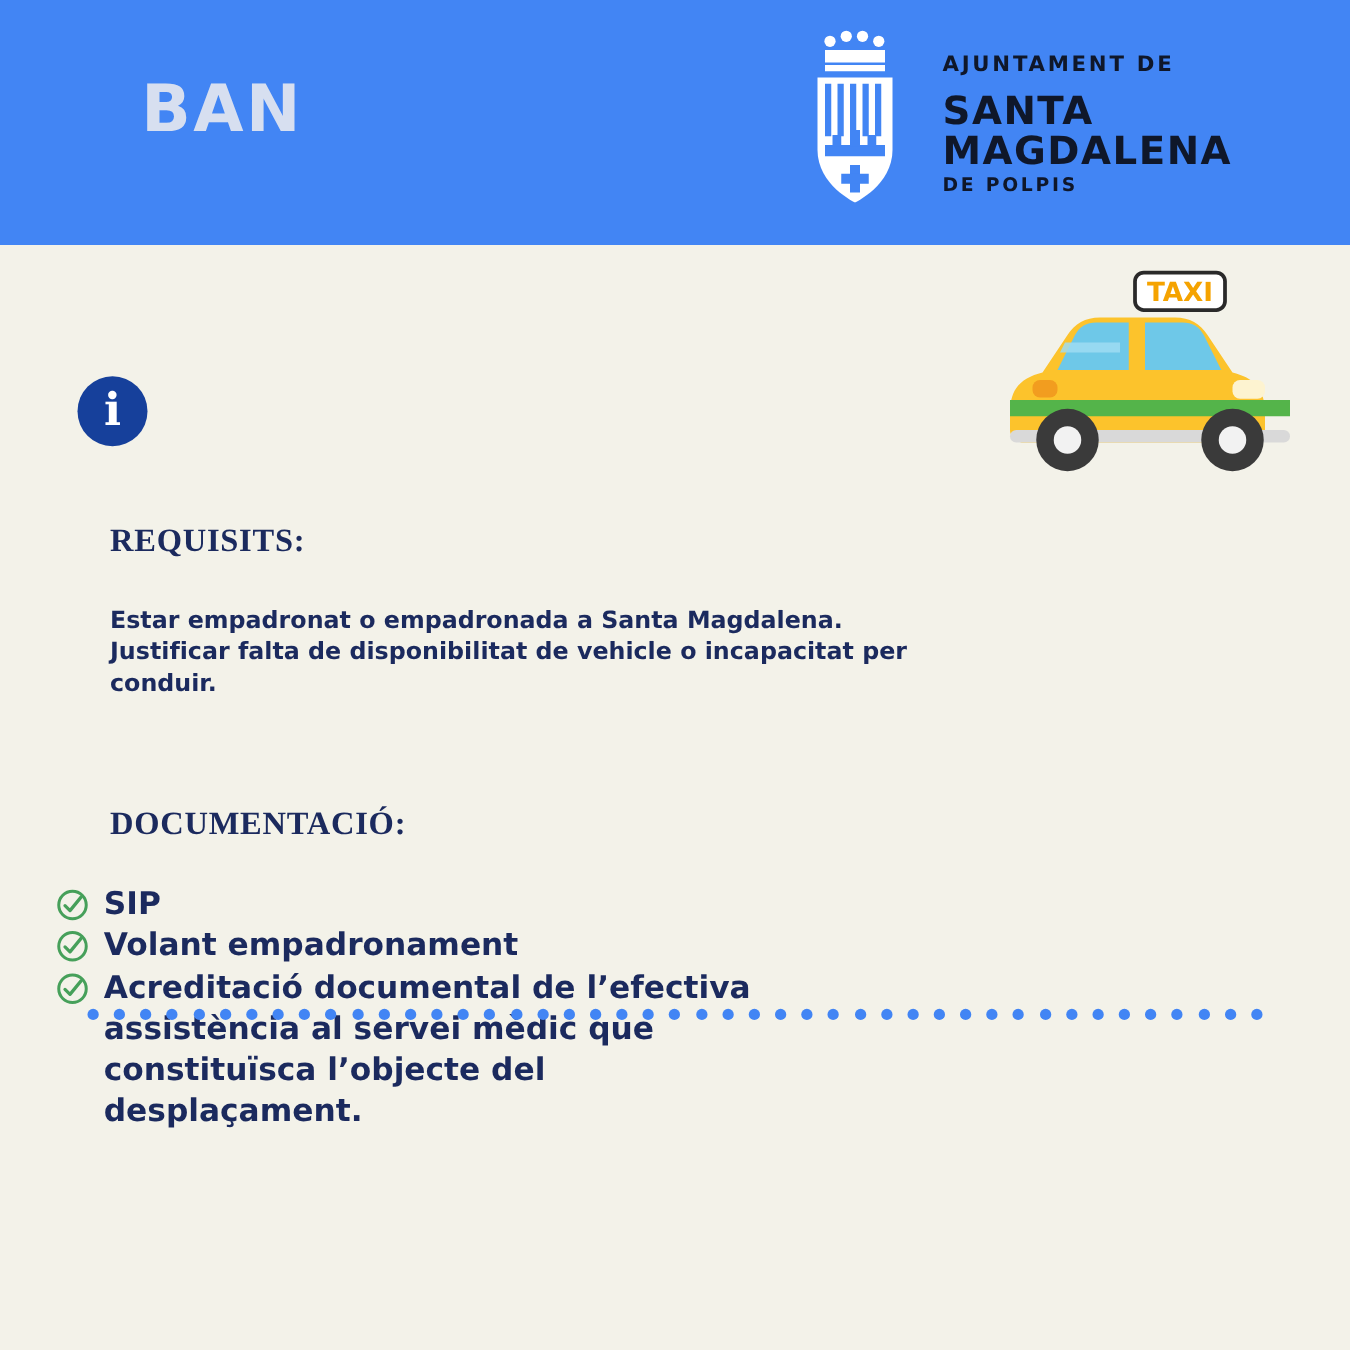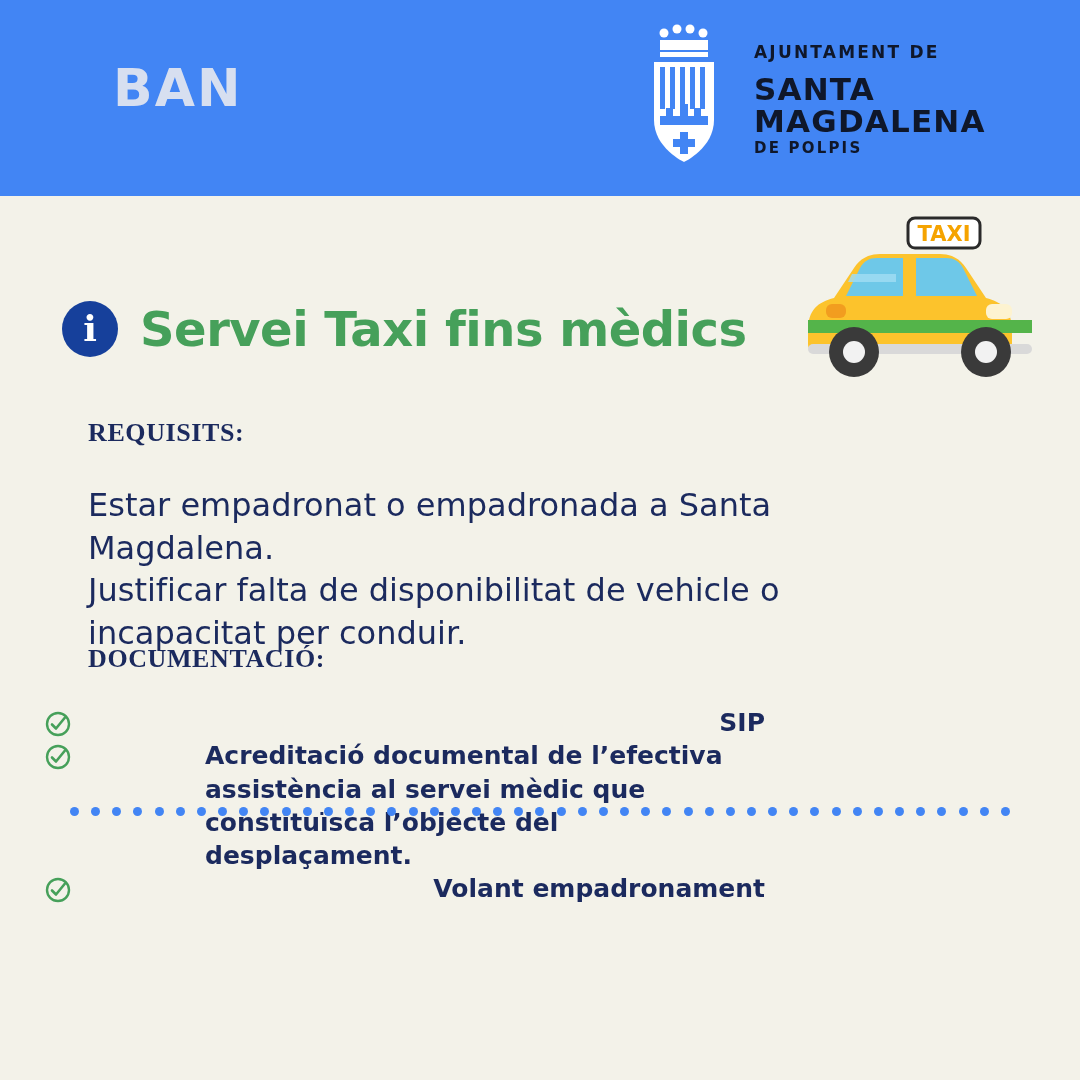--- a/index.html
+++ b/index.html
@@ -97,39 +97,38 @@
     color: #1b2a5e;
     letter-spacing: 0.6px;
     font-family: Liberation Serif, serif;
   }
   .req-label { top: 222px; }
   .doc-label { top: 448px; }
 
   .req-text {
     position: absolute;
     left: 88px; top: 288px;
-    font-size: 32px;
-    font-weight: 400;
+    font-size: 19px;
+    font-weight: 700;
     color: #1b2a5e;
     line-height: 1.33;
     width: 700px;
   }
 
   .doc-list {
     position: absolute;
     left: 45px; top: 510px;
     width: 720px;
     list-style: none;
   }
   .doc-item {
     display: flex;
     align-items: flex-start;
     gap: 12px;
     margin-bottom: 0px;
-    justify-content: space-between;
   }
   .doc-item .tick {
     flex: 0 0 auto;
     width: 26px; height: 26px;
     margin-top: 5px;
   }
   .doc-item .txt {
     font-size: 25px;
     font-weight: 700;
     color: #1b2a5e;
@@ -229,21 +228,20 @@
 
         <circle cx="64" cy="140" r="25" fill="#3a3a3a"></circle>
         <circle cx="64" cy="140" r="11" fill="#f2f2f2"></circle>
         <circle cx="196" cy="140" r="25" fill="#3a3a3a"></circle>
         <circle cx="196" cy="140" r="11" fill="#f2f2f2"></circle>
       </svg>
     </div>
 
     <div class="title-row">
       <div class="info-badge">i</div>
-      <div class="main-title">Servei Taxi fins mèdics</div>
     </div>
 
     <div class="section-label req-label">REQUISITS:</div>
     <div class="req-text" style="white-space: pre-line;">Estar empadronat o empadronada a Santa Magdalena.
 Justificar falta de disponibilitat de vehicle o incapacitat per conduir.</div>
 
     <div class="section-label doc-label">DOCUMENTACIÓ:</div>
 
     <ul class="doc-list">
       <li class="doc-item">
@@ -255,30 +253,30 @@
         </span>
         <span class="txt">SIP</span>
       </li>
       <li class="doc-item">
         <span class="tick">
           <svg width="26" height="26" viewBox="0 0 26 26">
               <circle cx="13" cy="13" r="11" fill="none" stroke="#46a05a" stroke-width="2.4"></circle>
               <path d="M7 13.5 l4 4 l9 -11" fill="none" stroke="#46a05a" stroke-width="2.6" stroke-linecap="round" stroke-linejoin="round"></path>
             </svg>
         </span>
-        <span class="txt" style="max-width: 560px; display:block;">Acreditació documental de l’efectiva assistència al servei mèdic que constituïsca l’objecte del desplaçament.</span>
+        <span class="txt">Volant empadronament</span>
       </li>
       <li class="doc-item">
         <span class="tick">
           <svg width="26" height="26" viewBox="0 0 26 26">
               <circle cx="13" cy="13" r="11" fill="none" stroke="#46a05a" stroke-width="2.4"></circle>
               <path d="M7 13.5 l4 4 l9 -11" fill="none" stroke="#46a05a" stroke-width="2.6" stroke-linecap="round" stroke-linejoin="round"></path>
             </svg>
         </span>
-        <span class="txt">Volant empadronament</span>
+        <span class="txt" style="max-width: 560px; display:block;">Acreditació documental de l’efectiva assistència al servei mèdic que constituïsca l’objecte del desplaçament.</span>
       </li>
     </ul>
 
     <div class="dots">
       <span></span>
         <span></span>
         <span></span>
         <span></span>
         <span></span>
       <span></span>

